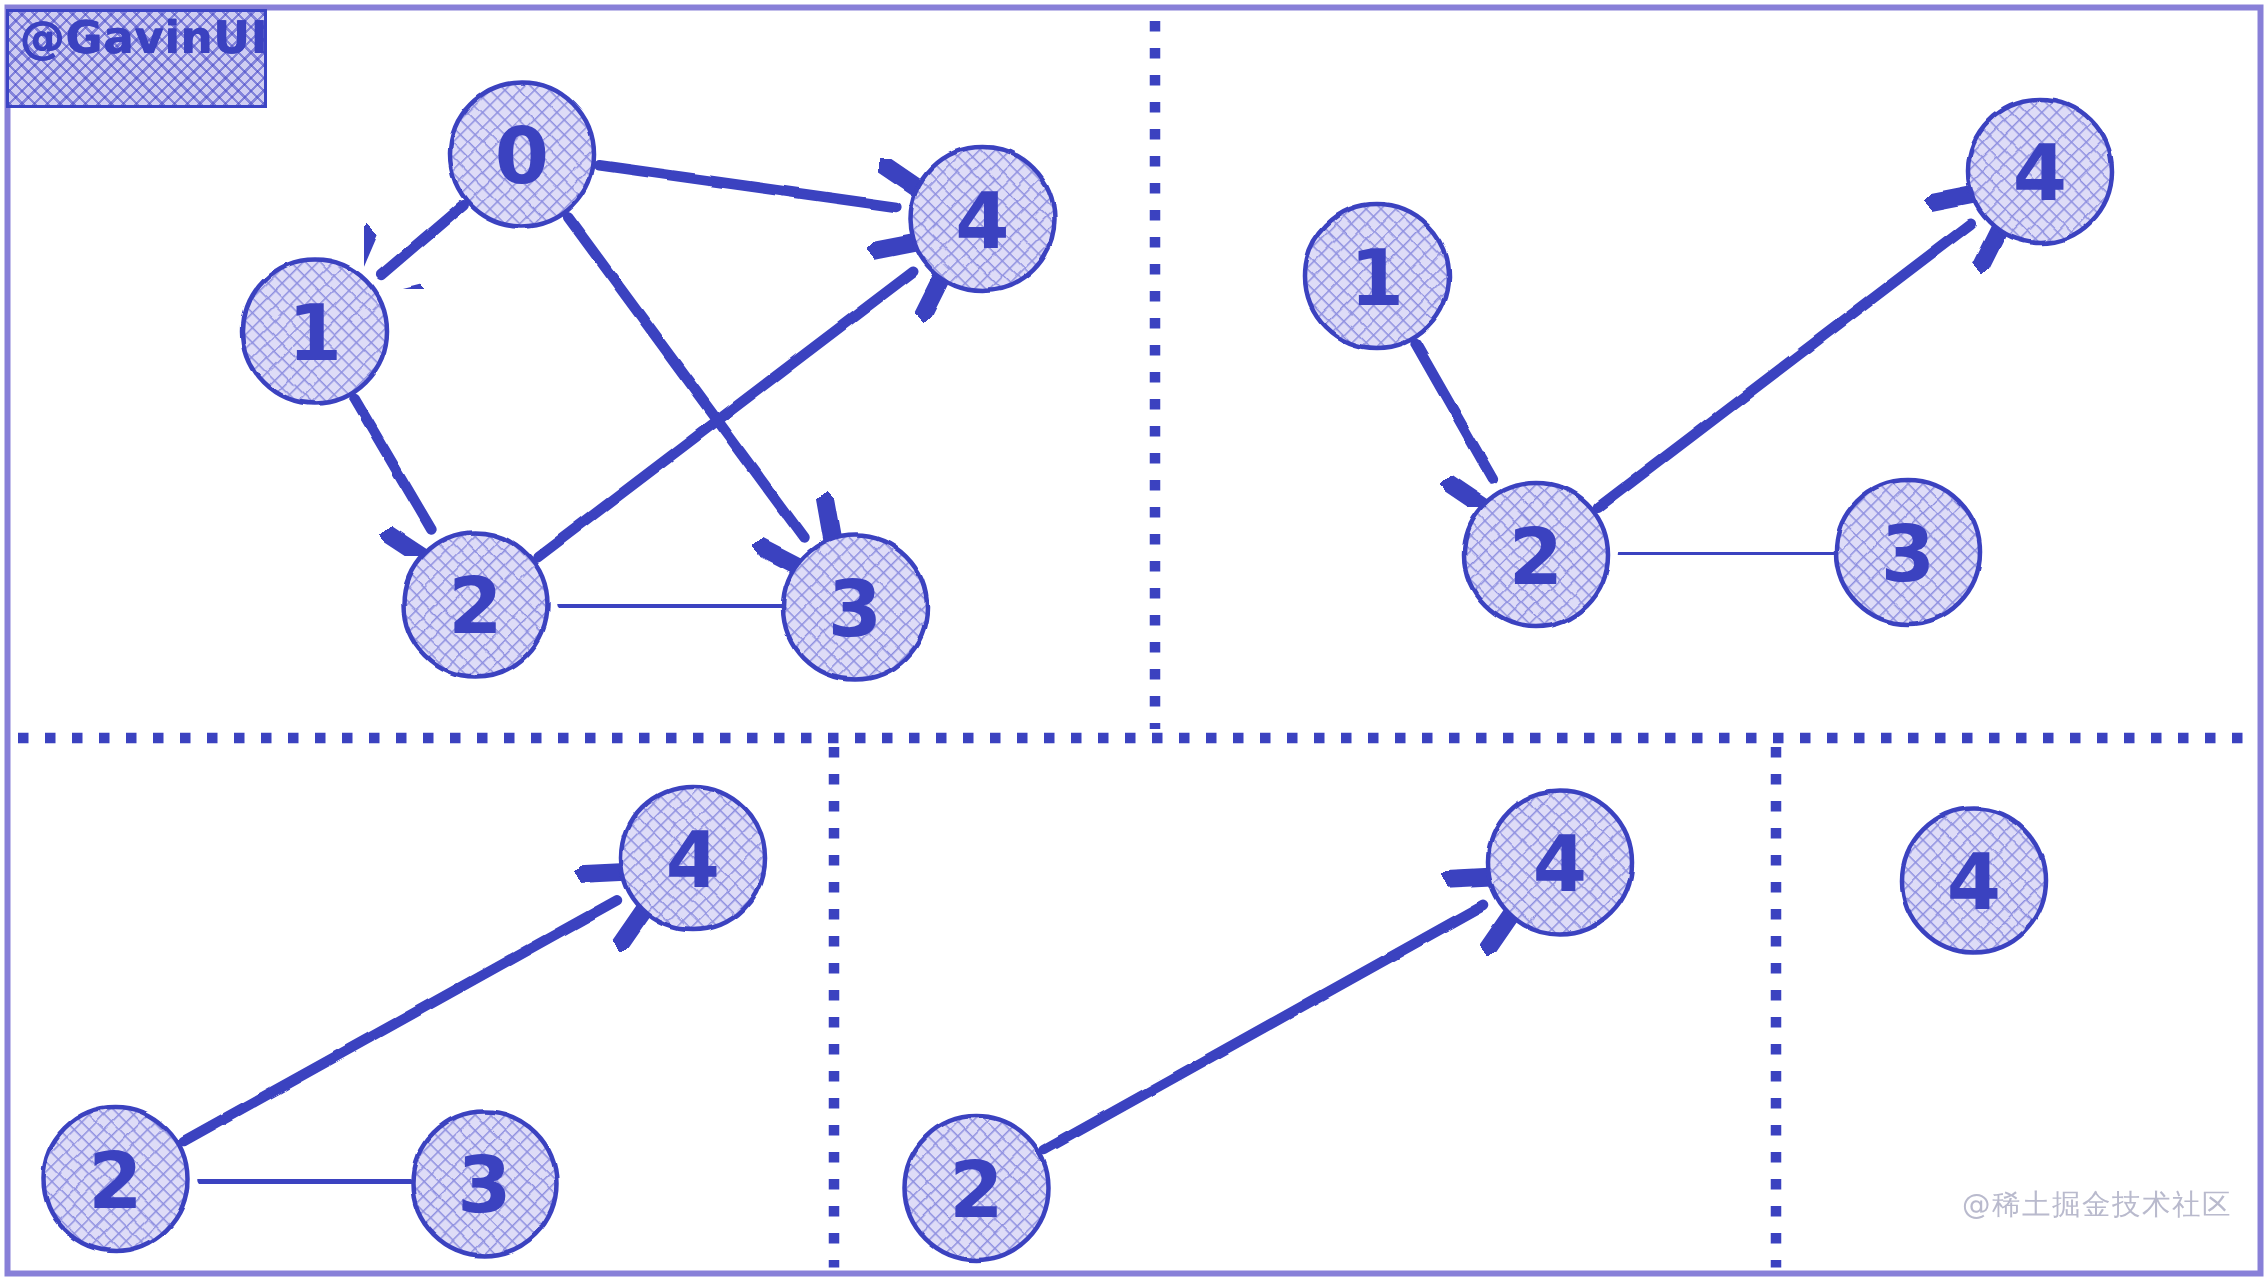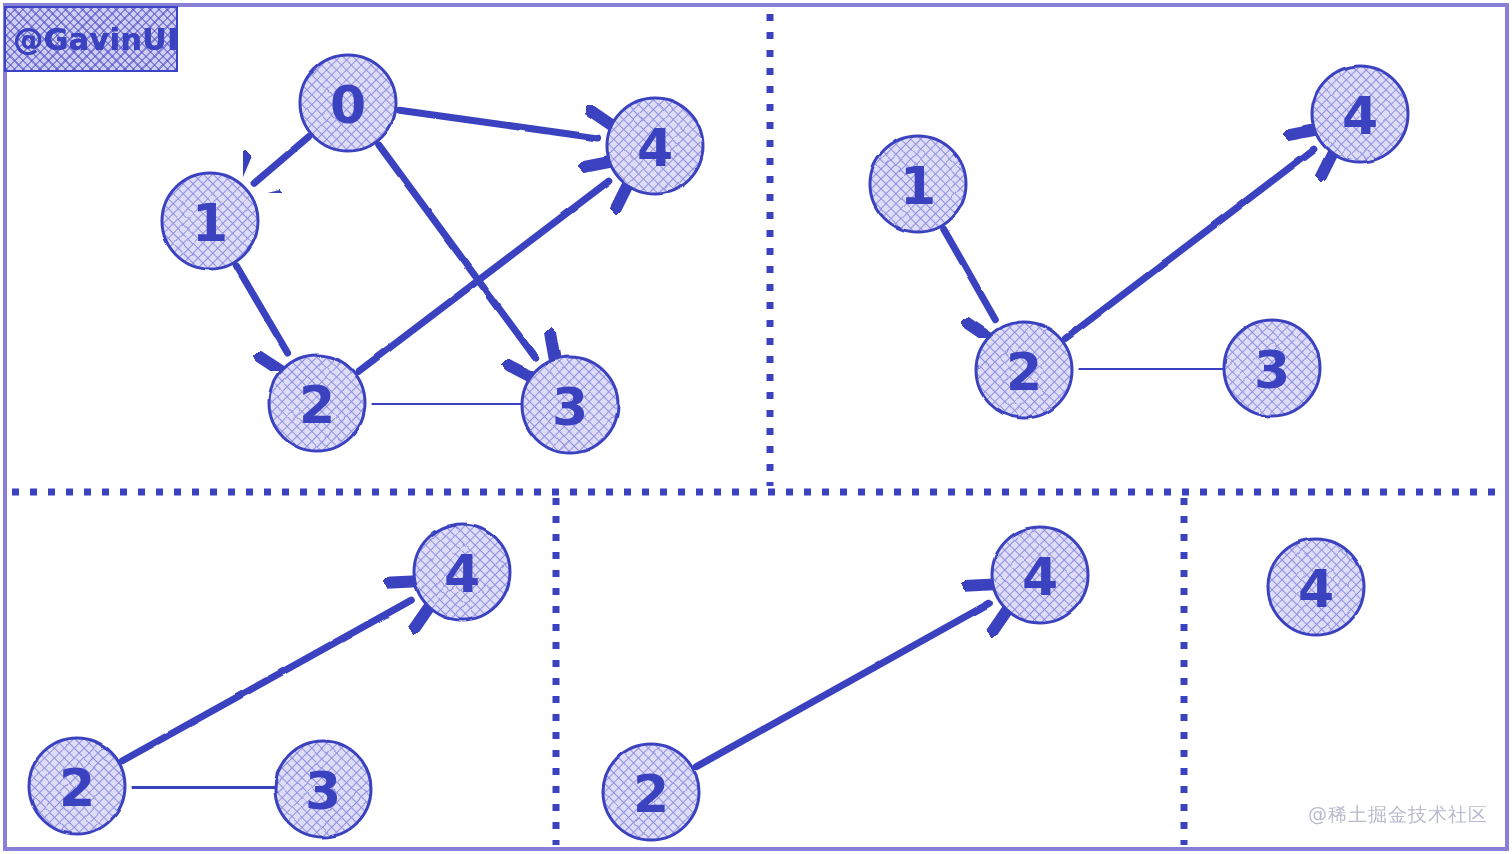--- a/index.html
+++ b/index.html
@@ -34,36 +34,35 @@
     top: 6px;
     width: 174px;
     height: 66px;
     border: 2px solid #3b44c4;
     box-sizing: border-box;
     background-color: #cfcdf2;
     background-image:
       repeating-linear-gradient(45deg, rgba(70,72,200,.55) 0 1.6px, rgba(255,255,255,0) 1.6px 6px),
       repeating-linear-gradient(-45deg, rgba(70,72,200,.55) 0 1.6px, rgba(255,255,255,0) 1.6px 6px);
     display: flex;
-    align-items: center;
     justify-content: flex-start;
     padding-left: 7px;
   }
   .watermark-text {
     font-family: "DejaVu Sans", sans-serif;
     font-size: 30px;
     font-weight: 700;
     color: #3b42c0;
     letter-spacing: 0.5px;
     text-shadow: 0.5px 0 0 #3b42c0;
   }
   .corner-watermark {
     position: absolute;
     right: 24px;
-    bottom: 26px;
+    bottom: 38px;
     font-family: "DejaVu Sans", sans-serif;
     font-size: 19px;
     color: #b9bacd;
     letter-spacing: 1px;
     white-space: nowrap;
   }
   .node-label {
     font-family: "DejaVu Sans", sans-serif;
     font-weight: 700;
     fill: #3b42c0;

